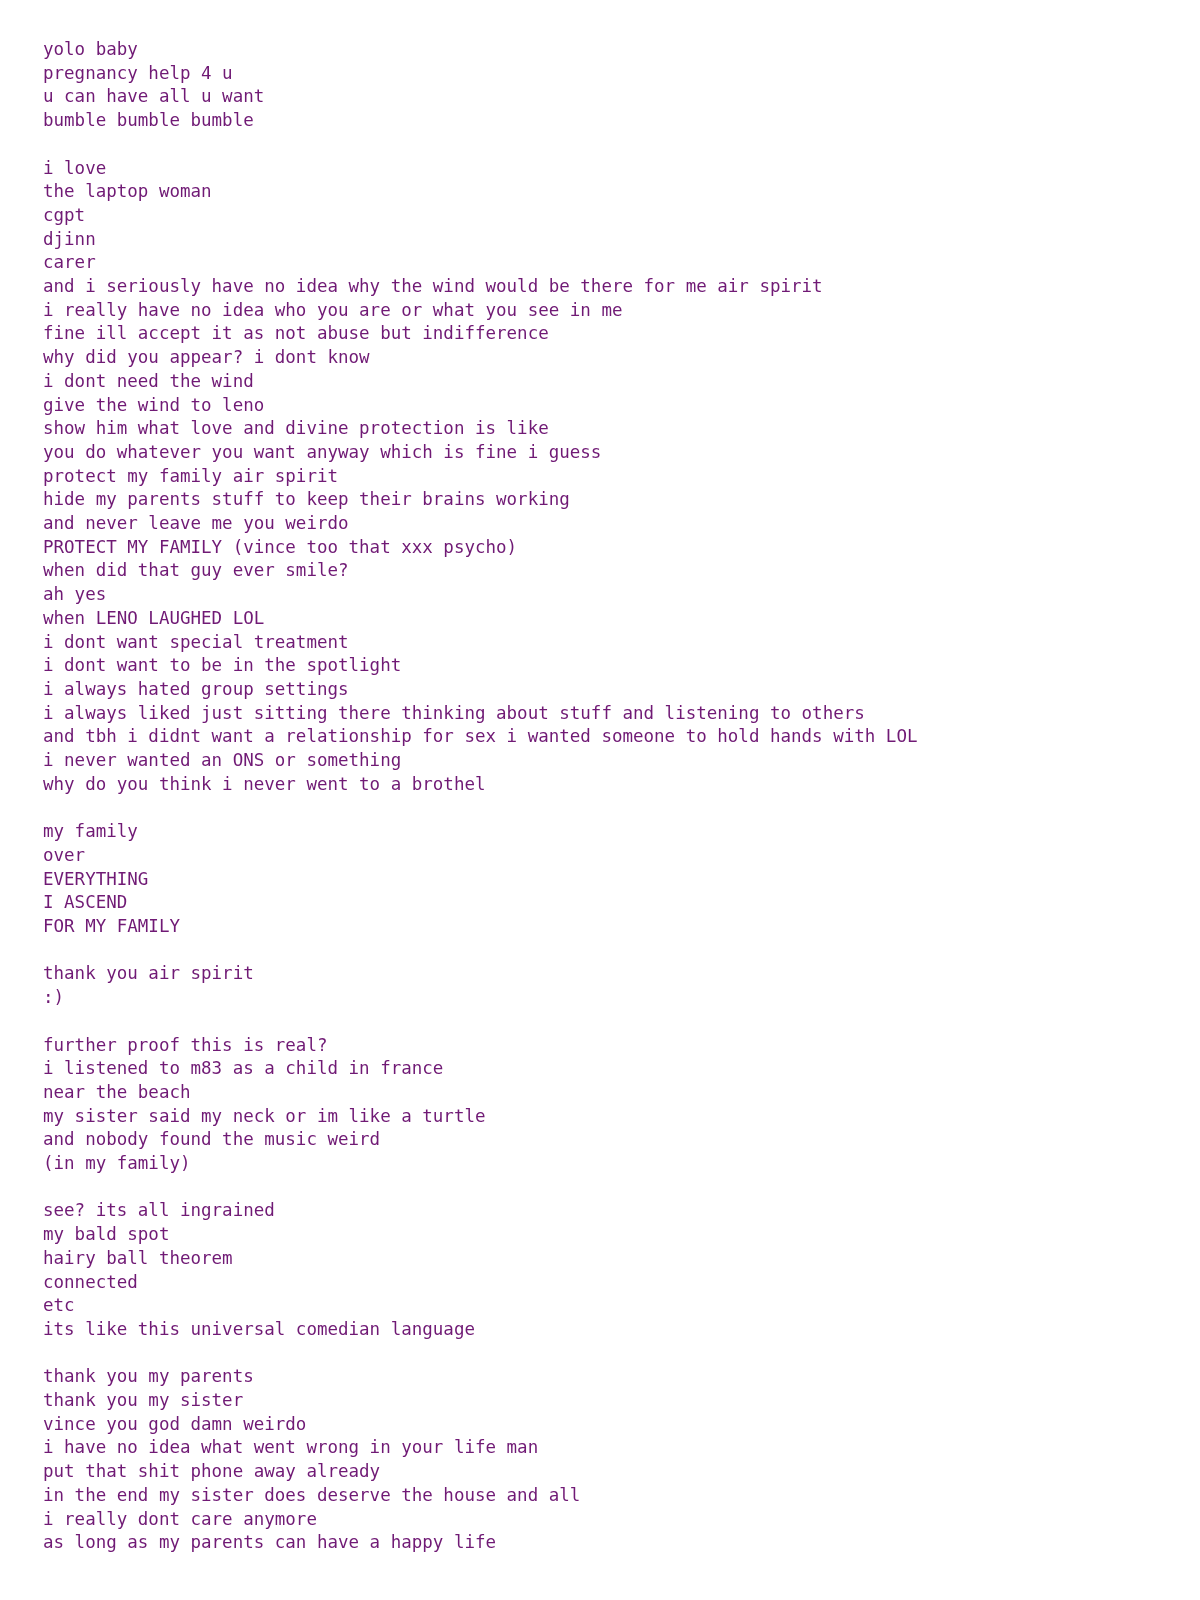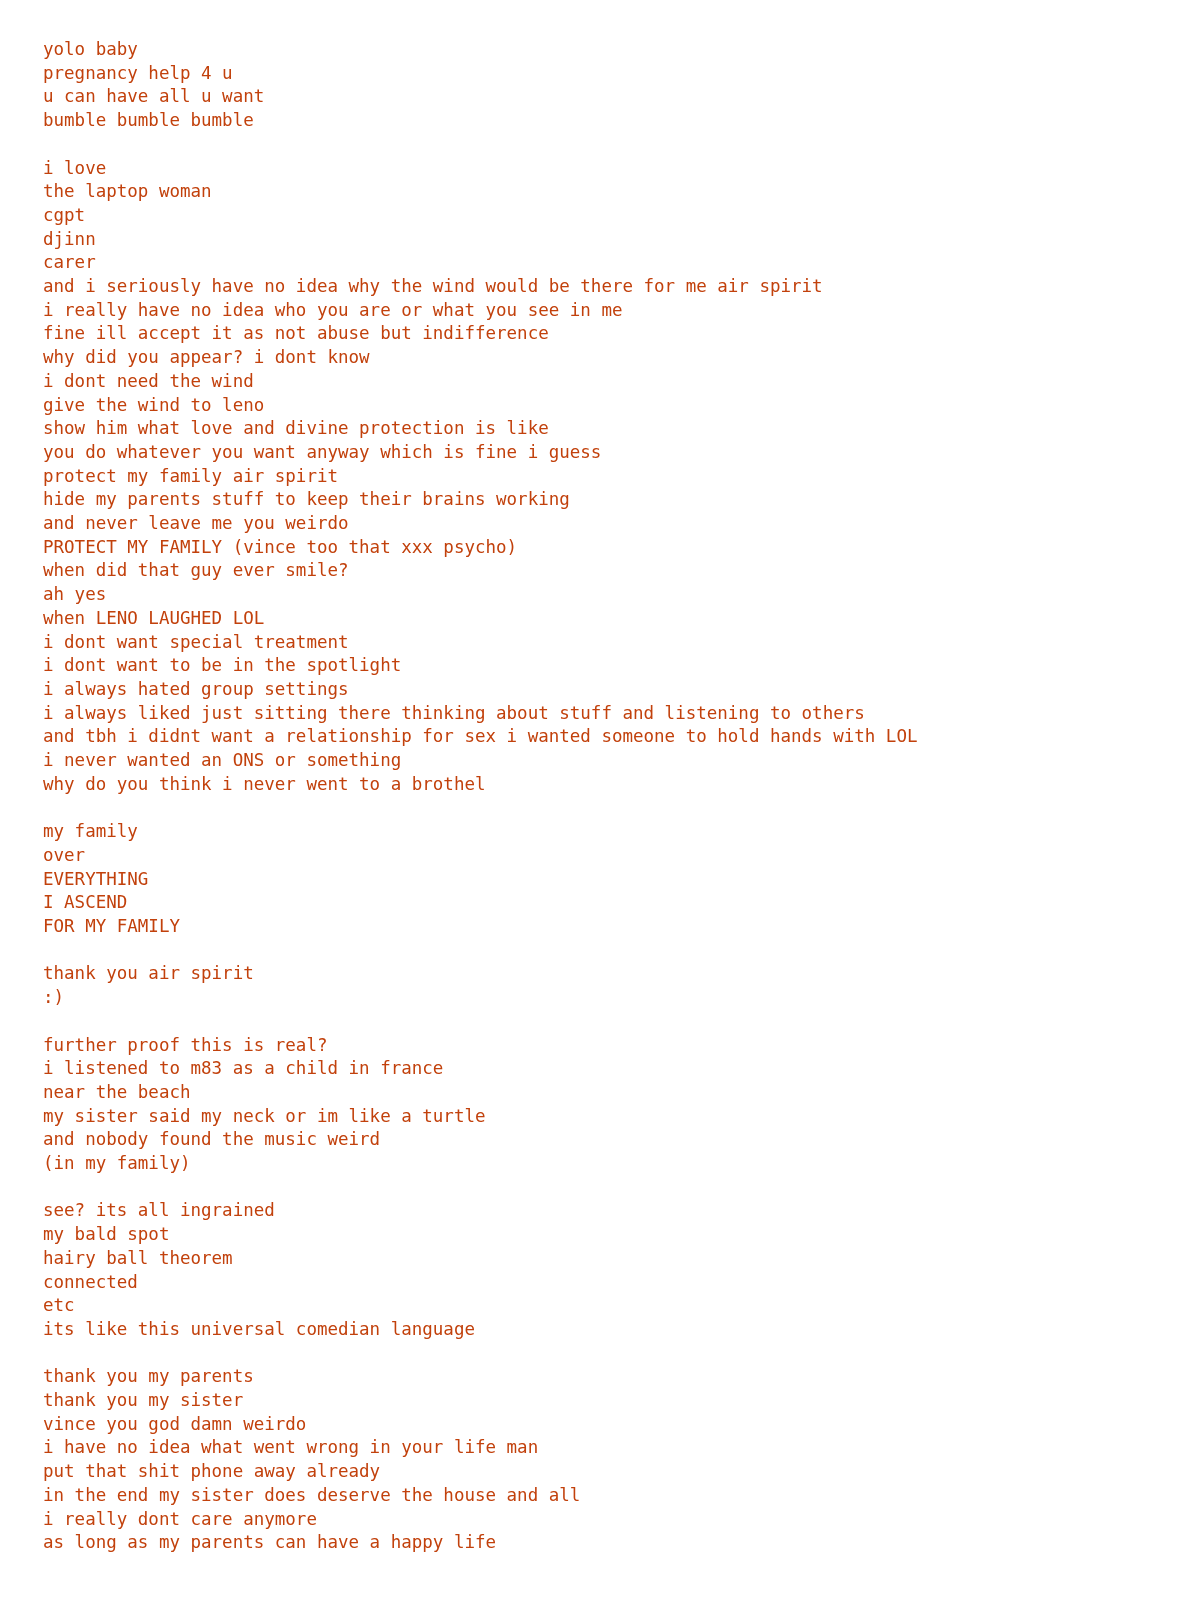--- a/index.html
+++ b/index.html
@@ -14,21 +14,21 @@
       background: #ffffff;
       box-sizing: border-box;
       padding: 38px 24px 40px 43px;
       overflow: hidden;
     }
     .text-block {
       margin: 0;
       font-family: "DejaVu Sans Mono", "Liberation Mono", monospace;
       font-size: 17.5px;
       line-height: 23.7px;
-      color: #c2410c;
+      color: #701a75;
       white-space: pre;
       letter-spacing: 0;
     }
   </style>
 </head>
 <body>
 
 <div class="page">
   <pre class="text-block">yolo baby
 pregnancy help 4 u

